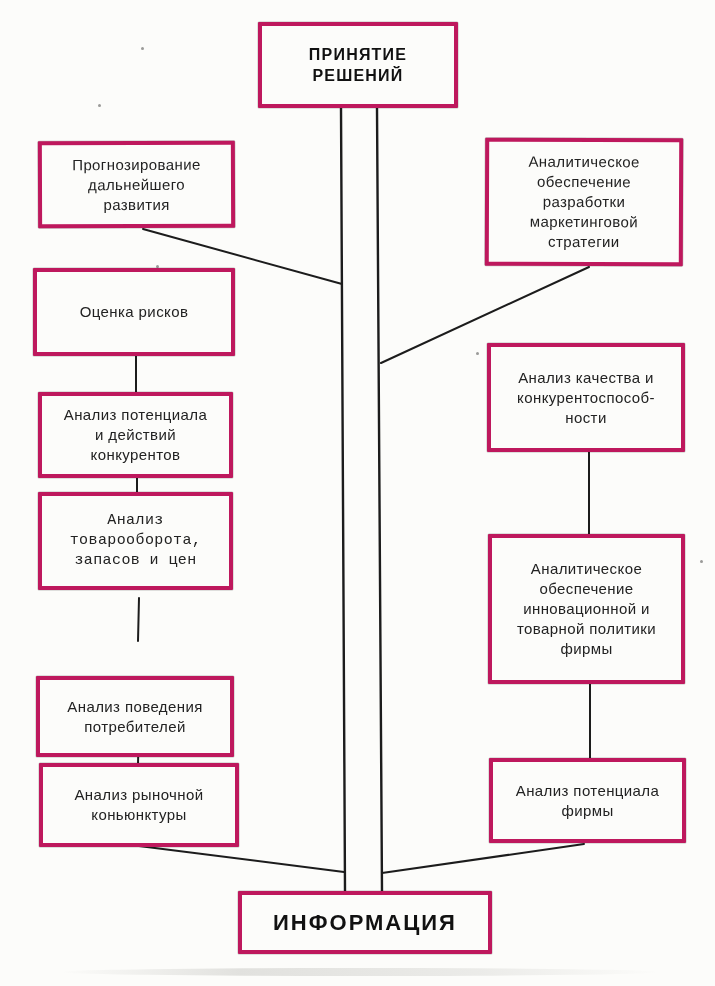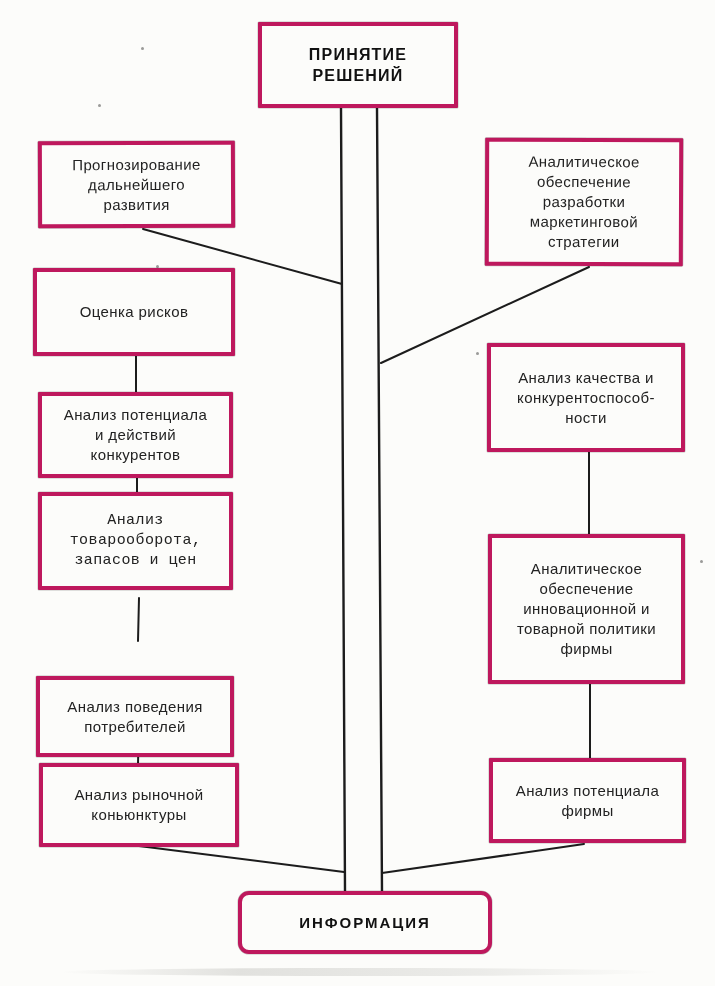--- a/index.html
+++ b/index.html
@@ -43,24 +43,23 @@
   }
   .node--primary {
     font-weight: bold;
     font-size: 16px;
     line-height: 21px;
     letter-spacing: 1.2px;
     color: #111;
   }
   .node--info {
     font-weight: bold;
-    font-size: 15px;
+    font-size: 22px;
     letter-spacing: 2px;
     color: #111;
-    border-radius: 11px;
   }
   
   #node-decision        { left: 258px; top:  22px; width: 200px; height:  86px; }
   #node-l1              { left:  38px; top: 141px; width: 197px; height:  87px; transform: rotate(-0.2deg); }
   #node-l2              { left:  33px; top: 268px; width: 202px; height:  88px; }
   #node-l3              { left:  38px; top: 392px; width: 195px; height:  86px; }
   #node-l4              { left:  38px; top: 492px; width: 195px; height:  98px; font-family: Liberation Mono, monospace; }
   #node-l5              { left:  36px; top: 640px; width: 198px; height:  81px; margin-top: 36px; }
   #node-l6              { left:  39px; top: 763px; width: 200px; height:  84px; }
   #node-r1              { left: 485px; top: 138px; width: 198px; height: 128px; transform: rotate(0.2deg); }

